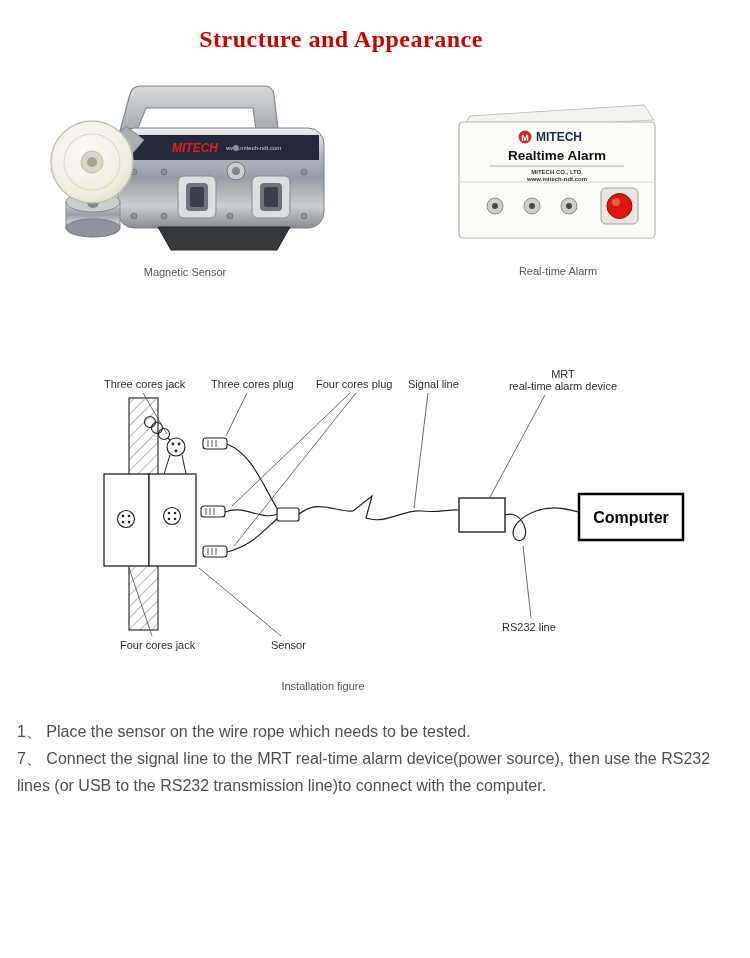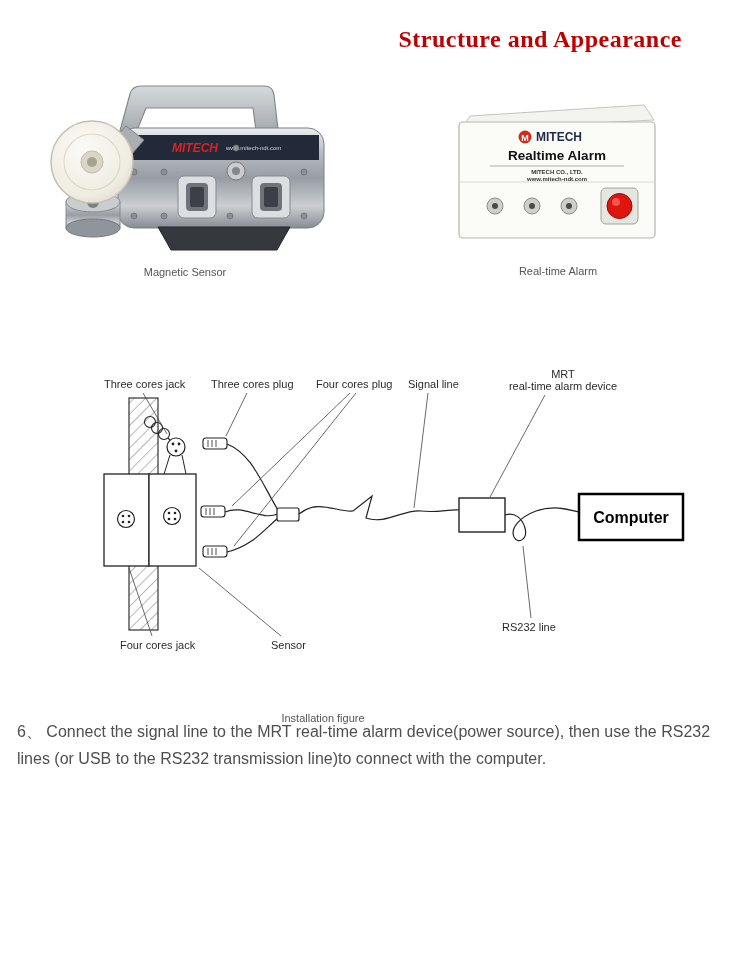--- a/index.html
+++ b/index.html
@@ -1,32 +1,32 @@
 <!DOCTYPE html>
 <html><head>
 <meta charset="utf-8">
 <style>
   html,body{margin:0;padding:0;background:#ffffff;}
   .page{
     position:relative;width:750px;height:958px;background:#ffffff;overflow:hidden;
     font-family:"Liberation Sans","DejaVu Sans",sans-serif;
   }
   .title{
-    position:absolute;top:26px;left:0;width:682px;margin:0;text-align:right;
+    position:absolute;top:26px;left:0;width:682px;margin:0;text-align:center;
     font-family:"Liberation Serif","DejaVu Serif",serif;
     font-size:24px;font-weight:bold;color:#c00000;letter-spacing:.5px;
   }
   svg{display:block;font-family:"Liberation Sans","DejaVu Sans",sans-serif;}
   .sensor-photo{position:absolute;left:30px;top:76px;}
   .alarm-photo{position:absolute;left:448px;top:100px;}
   .caption{position:absolute;font-size:11px;color:#555;text-align:center;}
   .cap-sensor{left:30px;top:266px;width:310px;}
   .cap-alarm{left:448px;top:265px;width:220px;}
   .diagram{position:absolute;left:0;top:362px;}
-  .cap-diagram{left:0;top:680px;width:646px;margin-top:32px;}
+  .cap-diagram{left:0;top:680px;width:646px;}
   .instructions{
     position:absolute;left:17px;top:718px;width:716px;
     font-size:16px;line-height:27px;color:#4f4f4f;
   }
   .instructions p{margin:0;}
 </style>
 </head>
 <body>
 
 <div class="page">
@@ -236,16 +236,17 @@
       <text x="563" y="28" text-anchor="middle">real-time alarm device</text>
       <text x="502" y="269">RS232 line</text>
       <text x="120" y="287">Four cores jack</text>
       <text x="271" y="287">Sensor</text>
     </g>
   </svg>
 
   <div class="caption cap-diagram">Installation figure</div>
 
   <div class="instructions">
-    <p>6、 Connect the signal line to the MRT real-time alarm device(power source), then use the RS232 lines (or USB to the RS232 transmission line)to connect with the computer.</p>
+    <p>1、 Place the sensor on the wire rope which needs to be tested.</p>
+    <p>7、 Connect the signal line to the MRT real-time alarm device(power source), then use the RS232 lines (or USB to the RS232 transmission line)to connect with the computer.</p>
   </div>
 
 </div>
 
 </body></html>

